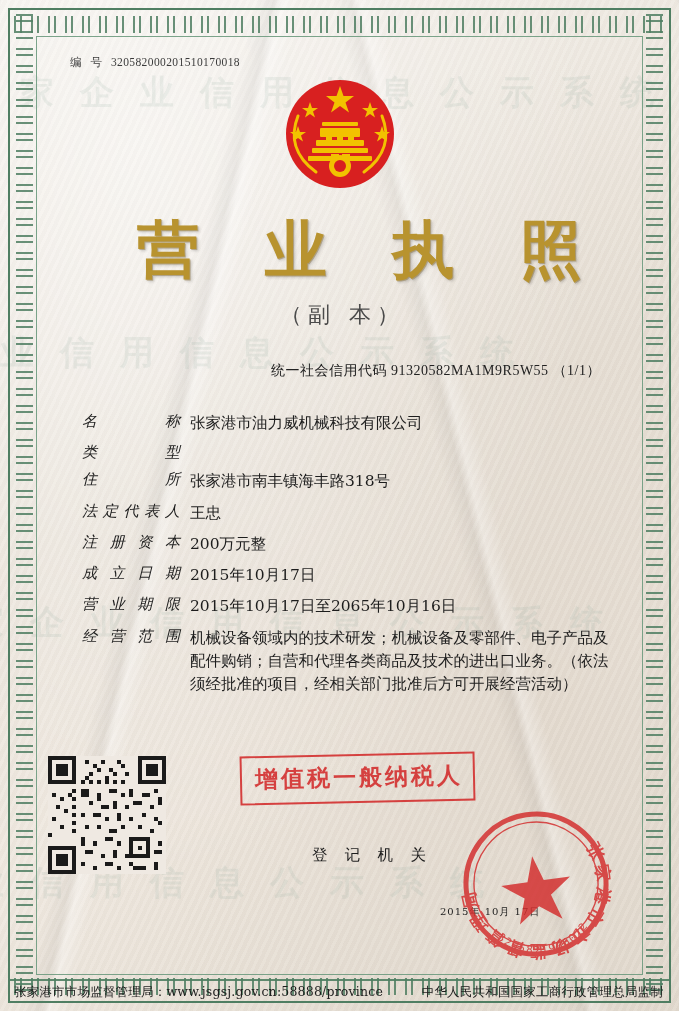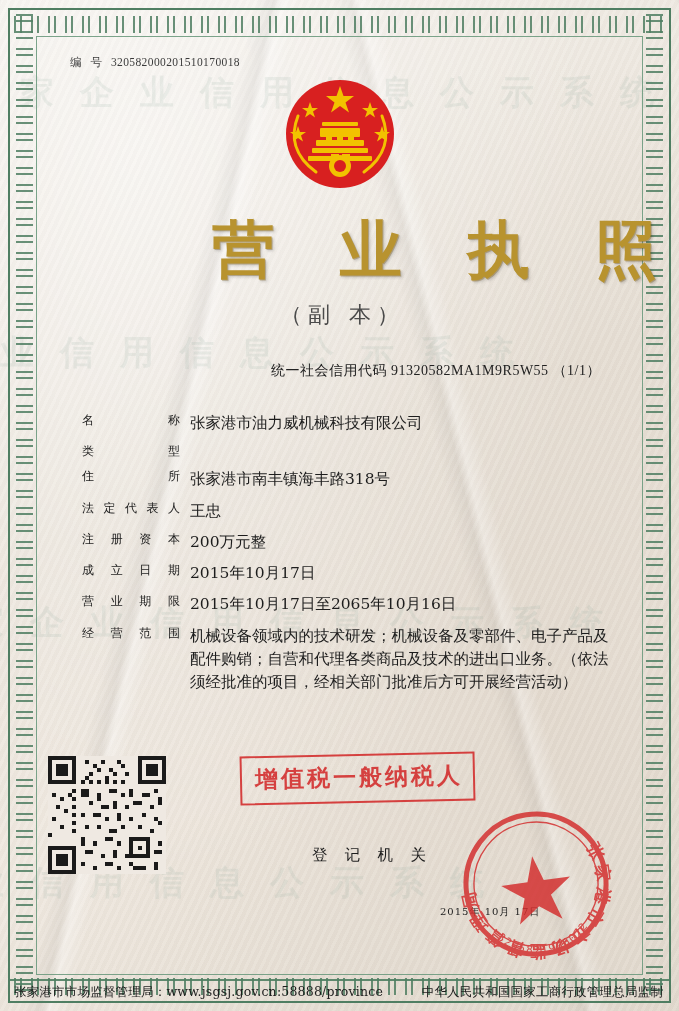--- a/index.html
+++ b/index.html
@@ -119,21 +119,21 @@
     top: 70px;
     width: 128px;
     height: 128px;
   }
 
   
   .title {
     position: absolute;
     left: 0; right: 0;
     top: 208px;
-    text-align: right;
+    text-align: center;
     font-family: "DejaVu Serif", "Liberation Serif", serif;
     font-size: 62px;
     font-weight: bold;
     letter-spacing: 22px;
     text-indent: 22px;
     color: #b8932f;
     text-shadow: 1px 1px 0 rgba(120,90,20,.35), 2px 2px 3px rgba(0,0,0,.18);
     padding-left: 40px;
   }
   .subtitle {
@@ -168,27 +168,28 @@
   }
   .field-row {
     display: flex;
     align-items: flex-start;
     margin-bottom: 8px;
   }
   .field-label {
     width: 108px;
     flex: 0 0 108px;
     font-family: "DejaVu Serif", "Liberation Serif", serif;
-    font-size: 12px;
+    font-size: 15px;
     color: #1d1d1d;
     text-align: justify;
     text-align-last: justify;
     letter-spacing: 0;
     padding-right: 10px;
     box-sizing: border-box;
+    font-style: italic;
   }
   .field-value {
     flex: 1;
     font-family: "DejaVu Serif", "Liberation Serif", serif;
     font-size: 15.5px;
     color: #1d1d1d;
     line-height: 1.5;
   }
   .field-row.multiline { margin-bottom: 4px; }
 

